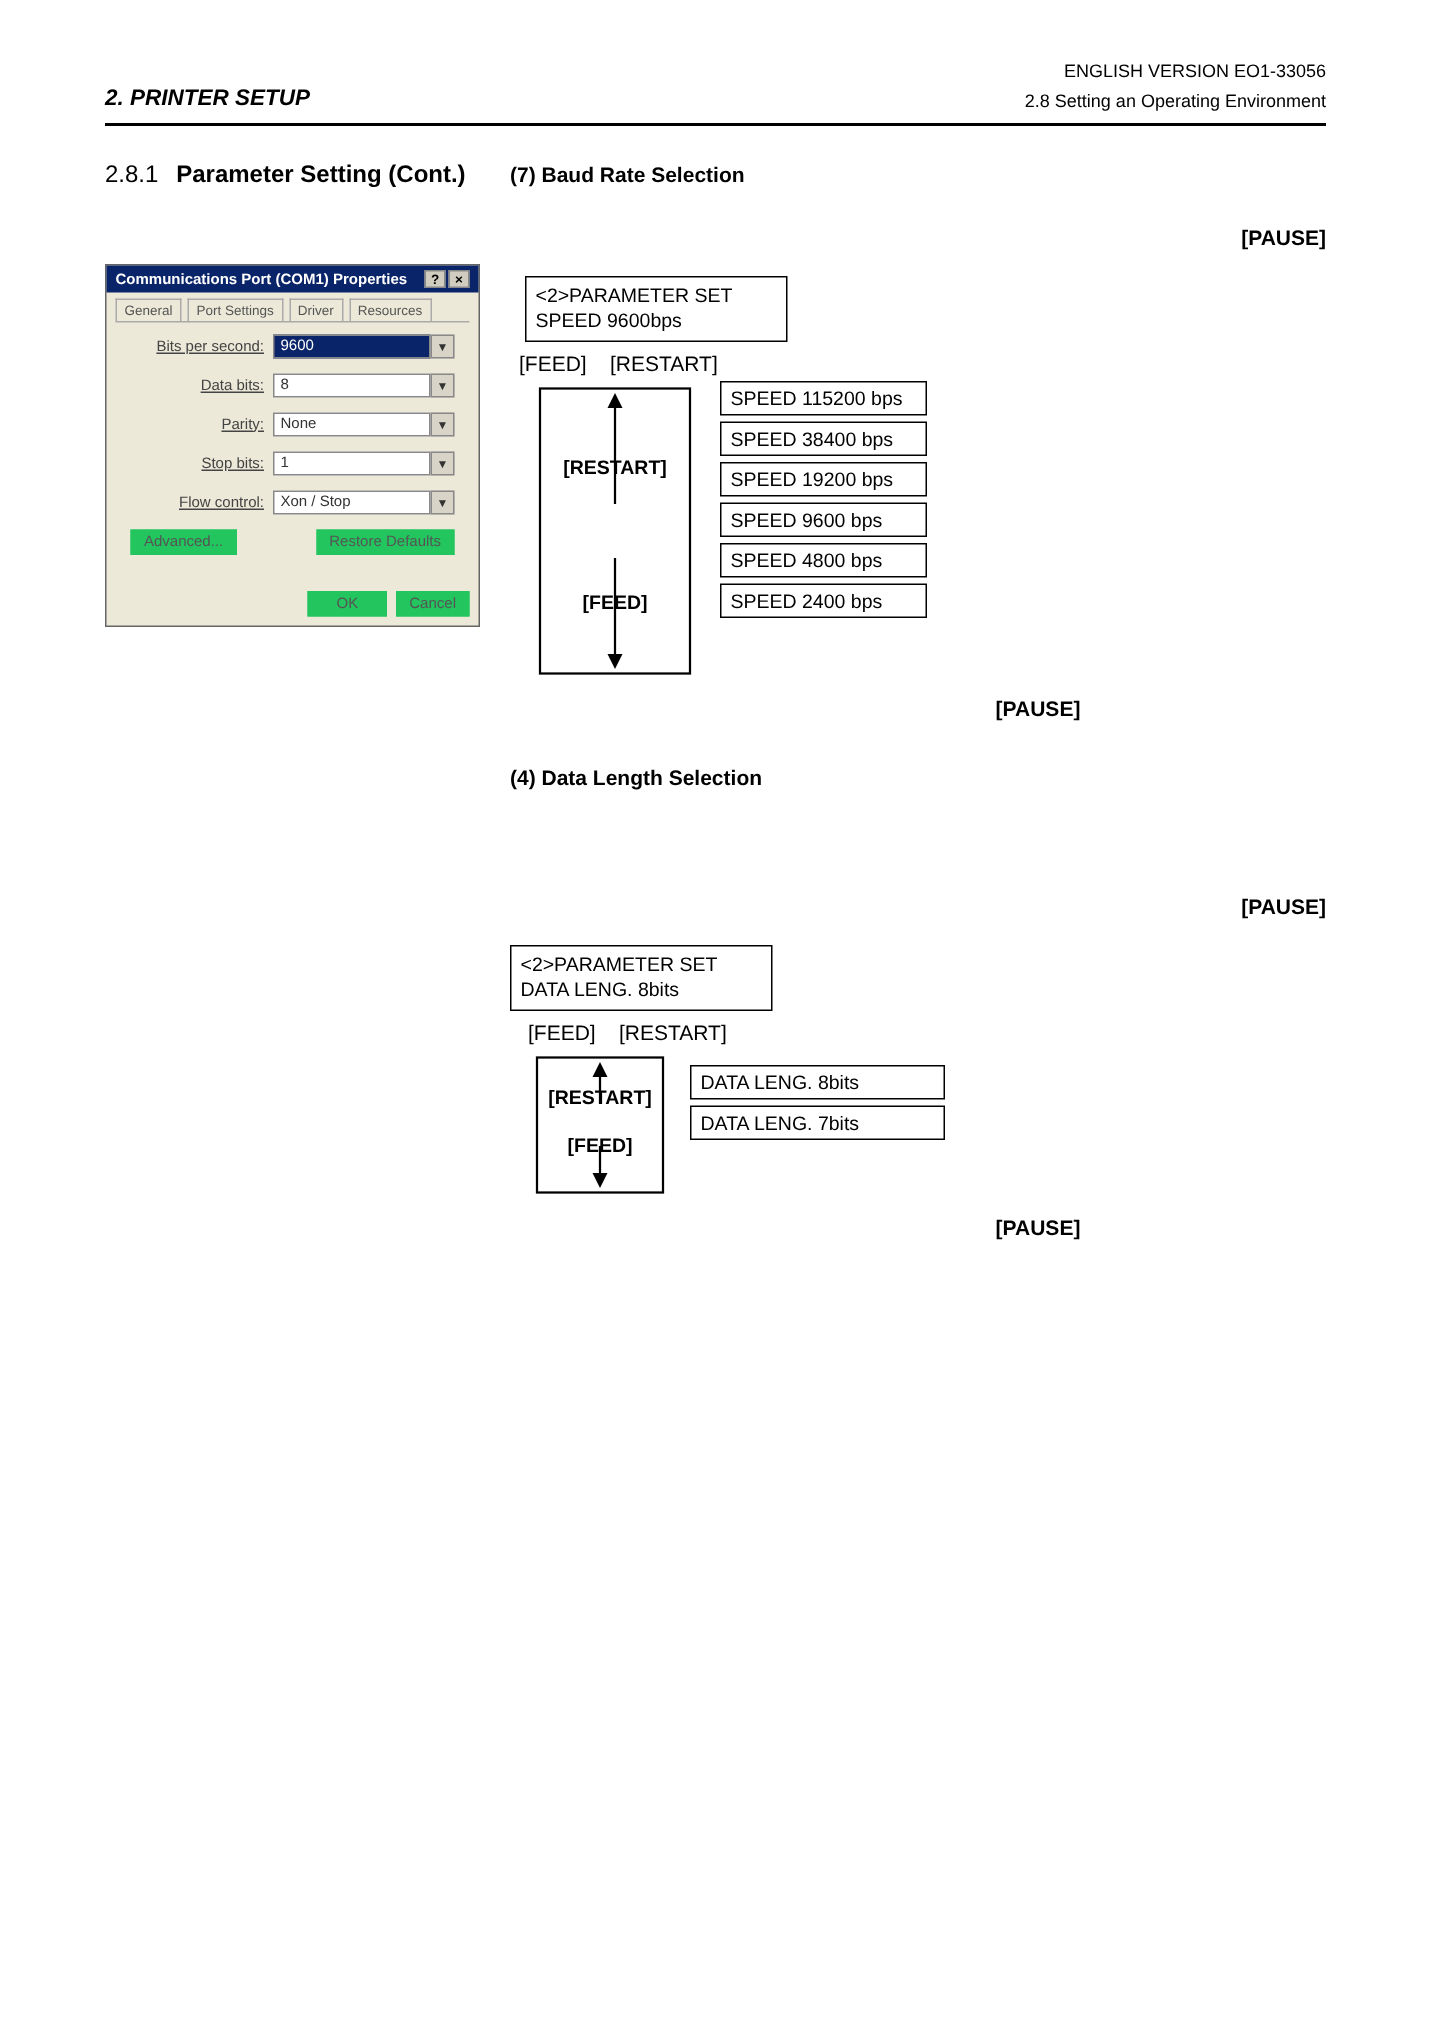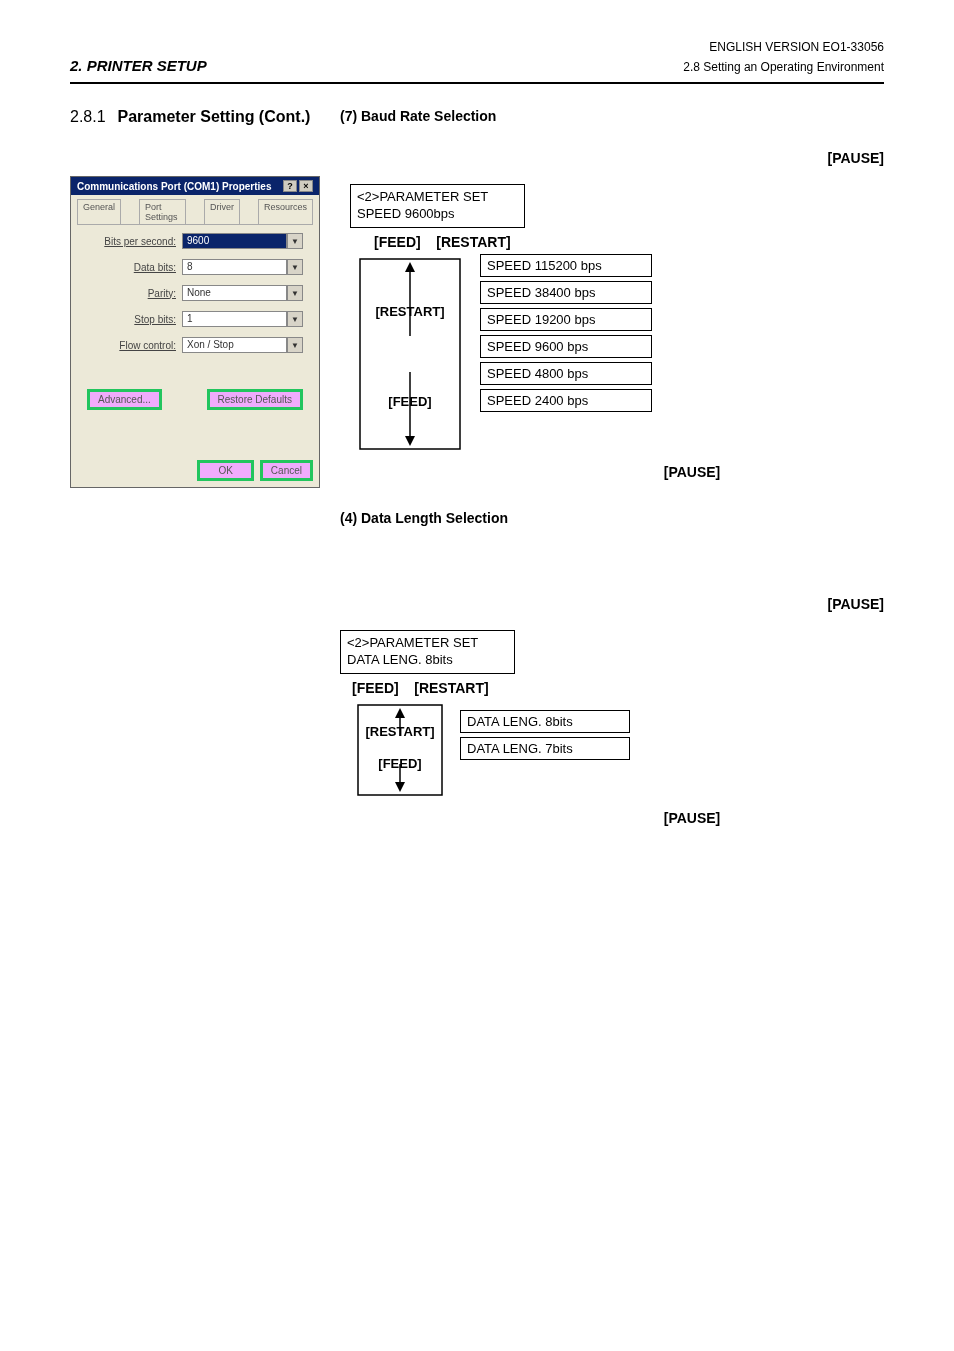--- a/index.html
+++ b/index.html
@@ -87,21 +87,21 @@
     border: 1px solid #888;
     color: #000;
     font-size: 9px;
     display: flex;
     align-items: center;
     justify-content: center;
   }
   .dlg-tabs {
     display: flex;
     padding: 4px 6px 0 6px;
-    gap: 18px;
+    gap: 4px;
     font-size: 9px;
   }
   .dlg-tab {
     padding: 2px 5px;
     background: #ece9d8;
     border: 1px solid #aaa;
     border-bottom: none;
     color: #555;
   }
   .dlg-tab.active {
@@ -158,24 +158,23 @@
     font-size: 8px;
   }
   .dlg-btn-row {
     display: flex;
     justify-content: space-between;
     margin-top: 6px;
   }
   .dlg-btn {
     padding: 2px 8px;
     font-size: 10px;
-    background: #f0abfc;
-    border: 3px solid #22c55e;
+    background: #22c55e;
+    border: 1px solid #22c55e;
     color: #555;
-    margin-top: 26px;
   }
   .dlg-footer {
     display: flex;
     justify-content: flex-end;
     gap: 6px;
     padding: 6px;
   }
   .sub-head {
     font-weight: bold;
     font-size: 14px;
@@ -191,23 +190,23 @@
   .lcd-box {
     border: 1.5px solid #000;
     padding: 4px 6px;
     font-family: Arial, Helvetica, sans-serif;
     font-size: 13px;
     line-height: 1.3;
     width: 175px;
     margin-left: 10px;
   }
   .feed-restart-row {
-    font-weight: bold;
+    font-weight: normal;
     font-size: 14px;
-    margin: 6px 0 4px 34px;
+    margin: 6px 0 4px 6px;
   }
   .arrow-opts-wrap {
     display: flex;
     align-items: flex-start;
     margin-left: 0px;
   }
   .arrow-col {
     width: 140px;
     text-align: center;
     position: relative;
@@ -224,21 +223,21 @@
     text-align: center;
   }
   .opts-col {
     flex: 1;
   }
   .opt-box {
     border: 1.5px solid #000;
     padding: 3px 6px;
     font-size: 13px;
     margin-bottom: 4px;
-    width: 172px;
+    width: 138px;
   }
   .bottom-pause {
     font-weight: bold;
     font-size: 14px;
     text-align: center;
     margin-top: 10px;
     margin-left: 160px;
   }
   .footer-pg {
     text-align: center;

